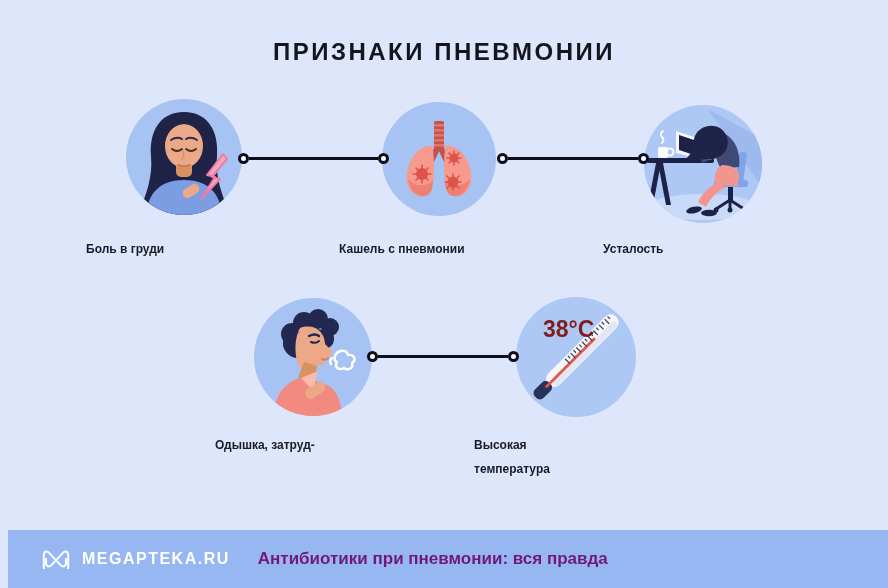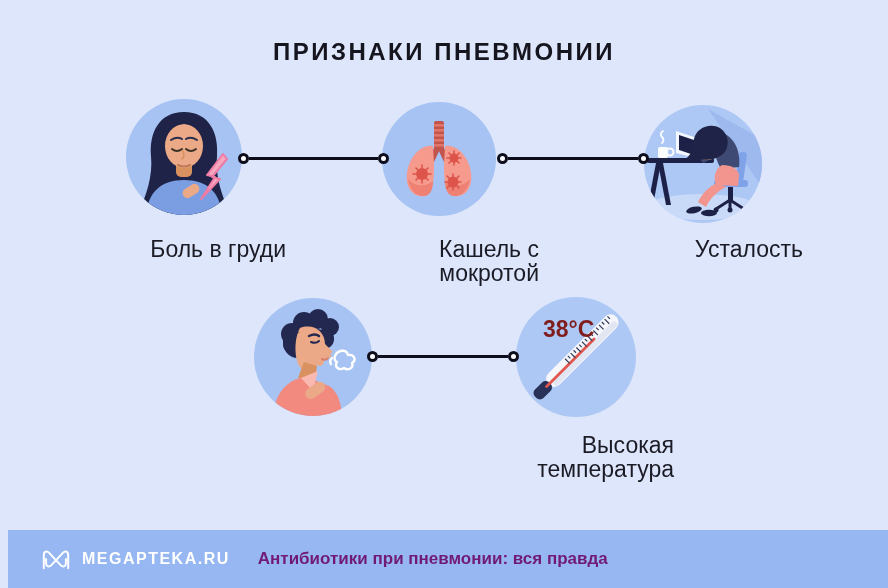--- a/index.html
+++ b/index.html
@@ -10,22 +10,22 @@
   }
   .title{
     position:absolute; left:0; top:38px; width:888px;
     text-align:center; font-size:24px; font-weight:700;
     letter-spacing:2.5px; color:#15151f;
   }
   .circle{position:absolute; border-radius:50%; overflow:hidden;}
   .circle svg{display:block;}
   .fig-wrap{position:absolute;}
   .label{
-    position:absolute; text-align:right;
-    font-size:23px; font-weight:400; color:#1b1b26; line-height:24px;
+    position:absolute; text-align:left;
+    font-size:12px; font-weight:700; color:#1b1b26; line-height:24px;
   }
   .connector{position:absolute; display:flex; align-items:center; height:11px;}
   .connector .ring{
     width:11px; height:11px; box-sizing:border-box; flex:0 0 auto;
     border:3px solid #0d0d1c; border-radius:50%; background:#fdfdff;
   }
   .connector .line{flex:1; height:3px; background:#0d0d1c;}
   .temp-text{
     position:absolute; font-size:23px; font-weight:700; color:#7f1d1d;margin-left:9px;
   }
@@ -195,24 +195,24 @@
     <span class="line"></span>
     <span class="ring"></span>
   </div>
   <div class="connector" style="left:367px; top:351px; width:152px;">
     <span class="ring"></span>
     <span class="line"></span>
     <span class="ring"></span>
   </div>
 
   <div class="label" style="left:86px; top:237px; width:200px;">Боль в груди</div>
-  <div class="label" style="left:339px; top:237px; width:200px;">Кашель с мокротой</div>
+  <div class="label" style="left:339px; top:237px; width:200px;">Кашель с пневмонии</div>
   <div class="label" style="left:603px; top:237px; width:200px;">Усталость</div>
   <div class="label" style="left:215px; top:433px; width:210px;">
-    <br>
+    <span>Одышка, затруд-</span><br>
   </div>
   <div class="label" style="left:474px; top:433px; width:200px;">
     <span>Высокая</span><br>
     <span>температура</span>
   </div>
 
   <div class="footer">
     <div class="brand">
       <svg width="32" height="26" viewBox="0 0 42 30">
         <g stroke="#ffffff" stroke-width="2.6" fill="none" stroke-linecap="round">

